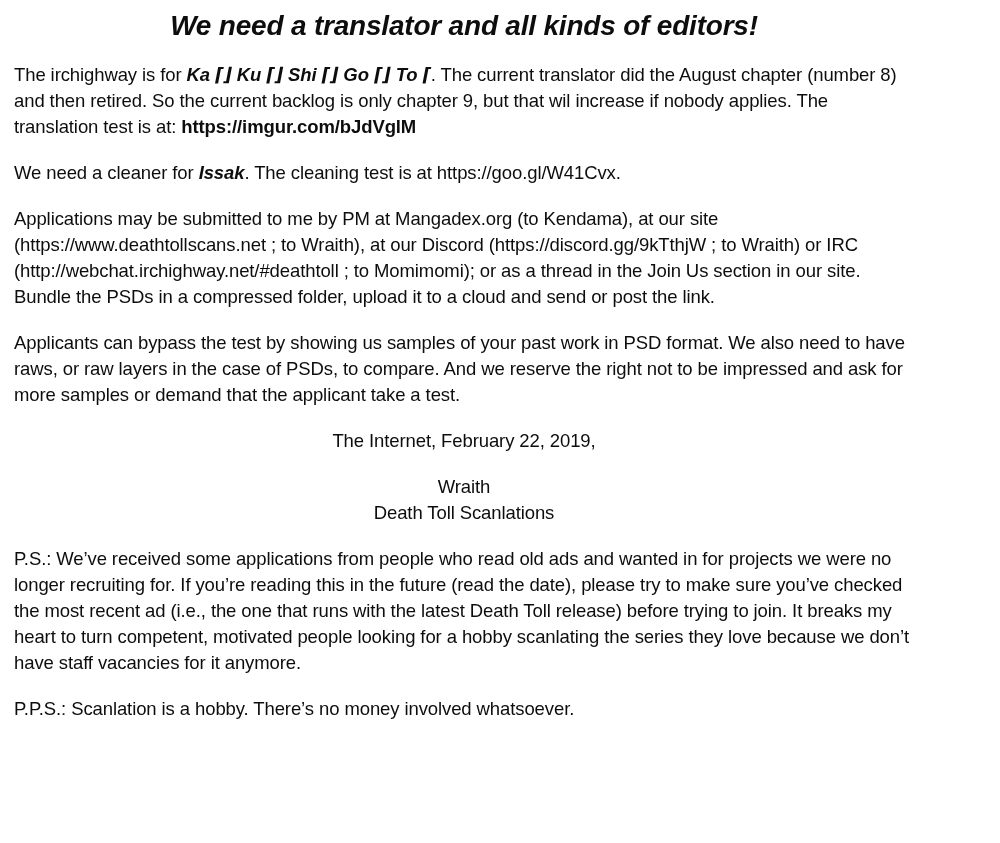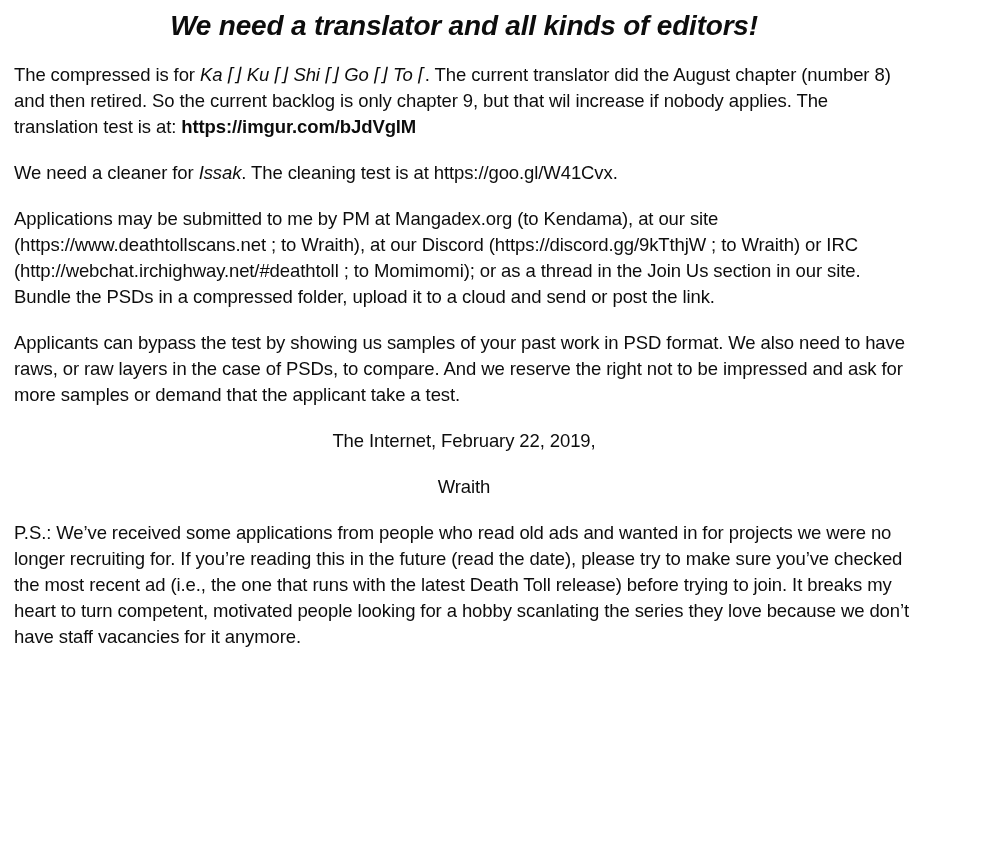--- a/index.html
+++ b/index.html
@@ -20,45 +20,46 @@
     font-style: italic;
     margin: 2px 0 20px 0;
     letter-spacing: -0.2px;
   }
   p.body {
     font-size: 18.5px;
     line-height: 26px;
     letter-spacing: -0.1px;
     margin: 0 0 20px 0;
   }
-  .bi { font-weight: normal; font-style: italic; }
+  .bi { font-weight: bold; font-style: italic; }
   .b  { font-weight: bold; margin-top: 24px; }
   .serif { font-family: "Liberation Serif", "DejaVu Serif", serif; font-size: 19px; }
   .right { text-align: center; }
   .dateline { margin-bottom: 24px; }
   .ps { margin-bottom: 12px; }
   .pps { margin-bottom: 0; }
 </style>
 </head>
 <body>
 
 <div class="page">
 
   <h1 class="title">We need a translator and all kinds of editors!</h1>
 
-  <p class="body"><span>The compressed is for </span><span class="bi">Ka ⌈⌋ Ku ⌈⌋ Shi ⌈⌋ Go ⌈⌋ To ⌈</span><span>. The current translator did the August chapter (number 8) and then retired. So the current backlog is only chapter 9, but that wil increase if nobody applies. The translation test is at: </span><span class="b">https://imgur.com/bJdVglM</span></p>
+  <p class="body"><span>The irchighway is for </span><span class="bi">Ka ⌈⌋ Ku ⌈⌋ Shi ⌈⌋ Go ⌈⌋ To ⌈</span><span>. The current translator did the August chapter (number 8) and then retired. So the current backlog is only chapter 9, but that wil increase if nobody applies. The translation test is at: </span><span class="b">https://imgur.com/bJdVglM</span></p>
 
   <p class="body"><span>We need a cleaner for </span><span class="bi">Issak</span><span>. The cleaning test is at https://goo.gl/W41Cvx.</span></p>
 
 
 
   <p class="body">Applications may be submitted to me by PM at Mangadex.org (to Kendama), at our site (https://www.deathtollscans.net ; to Wraith), at our Discord (https://discord.gg/9kTthjW ; to Wraith) or IRC (http://webchat.irchighway.net/#deathtoll ; to Momimomi); or as a thread in the Join Us section in our site. Bundle the PSDs in a compressed folder, upload it to a cloud and send or post the link.</p>
 
   <p class="body">Applicants can bypass the test by showing us samples of your past work in PSD format. We also need to have raws, or raw layers in the case of PSDs, to compare. And we reserve the right not to be impressed and ask for more samples or demand that the applicant take a test.</p>
 
   <p class="body right dateline">The Internet, February 22, 2019,</p>
 
-  <p class="body right"><span>Wraith</span><br></p>
+  <p class="body right"><span>Wraith</span><br><span>Death Toll Scanlations</span></p>
 
   <p class="body ps">P.S.: We’ve received some applications from people who read old ads and wanted in for projects we were no longer recruiting for. If you’re reading this in the future (read the date), please try to make sure you’ve checked the most recent ad (i.e., the one that runs with the latest Death Toll release) before trying to join. It breaks my heart to turn competent, motivated people looking for a hobby scanlating the series they love because we don’t have staff vacancies for it anymore.</p>
 
+  <p class="body pps">P.P.S.: Scanlation is a hobby. There’s no money involved whatsoever.</p>
 
 </div>
 
 </body></html>

